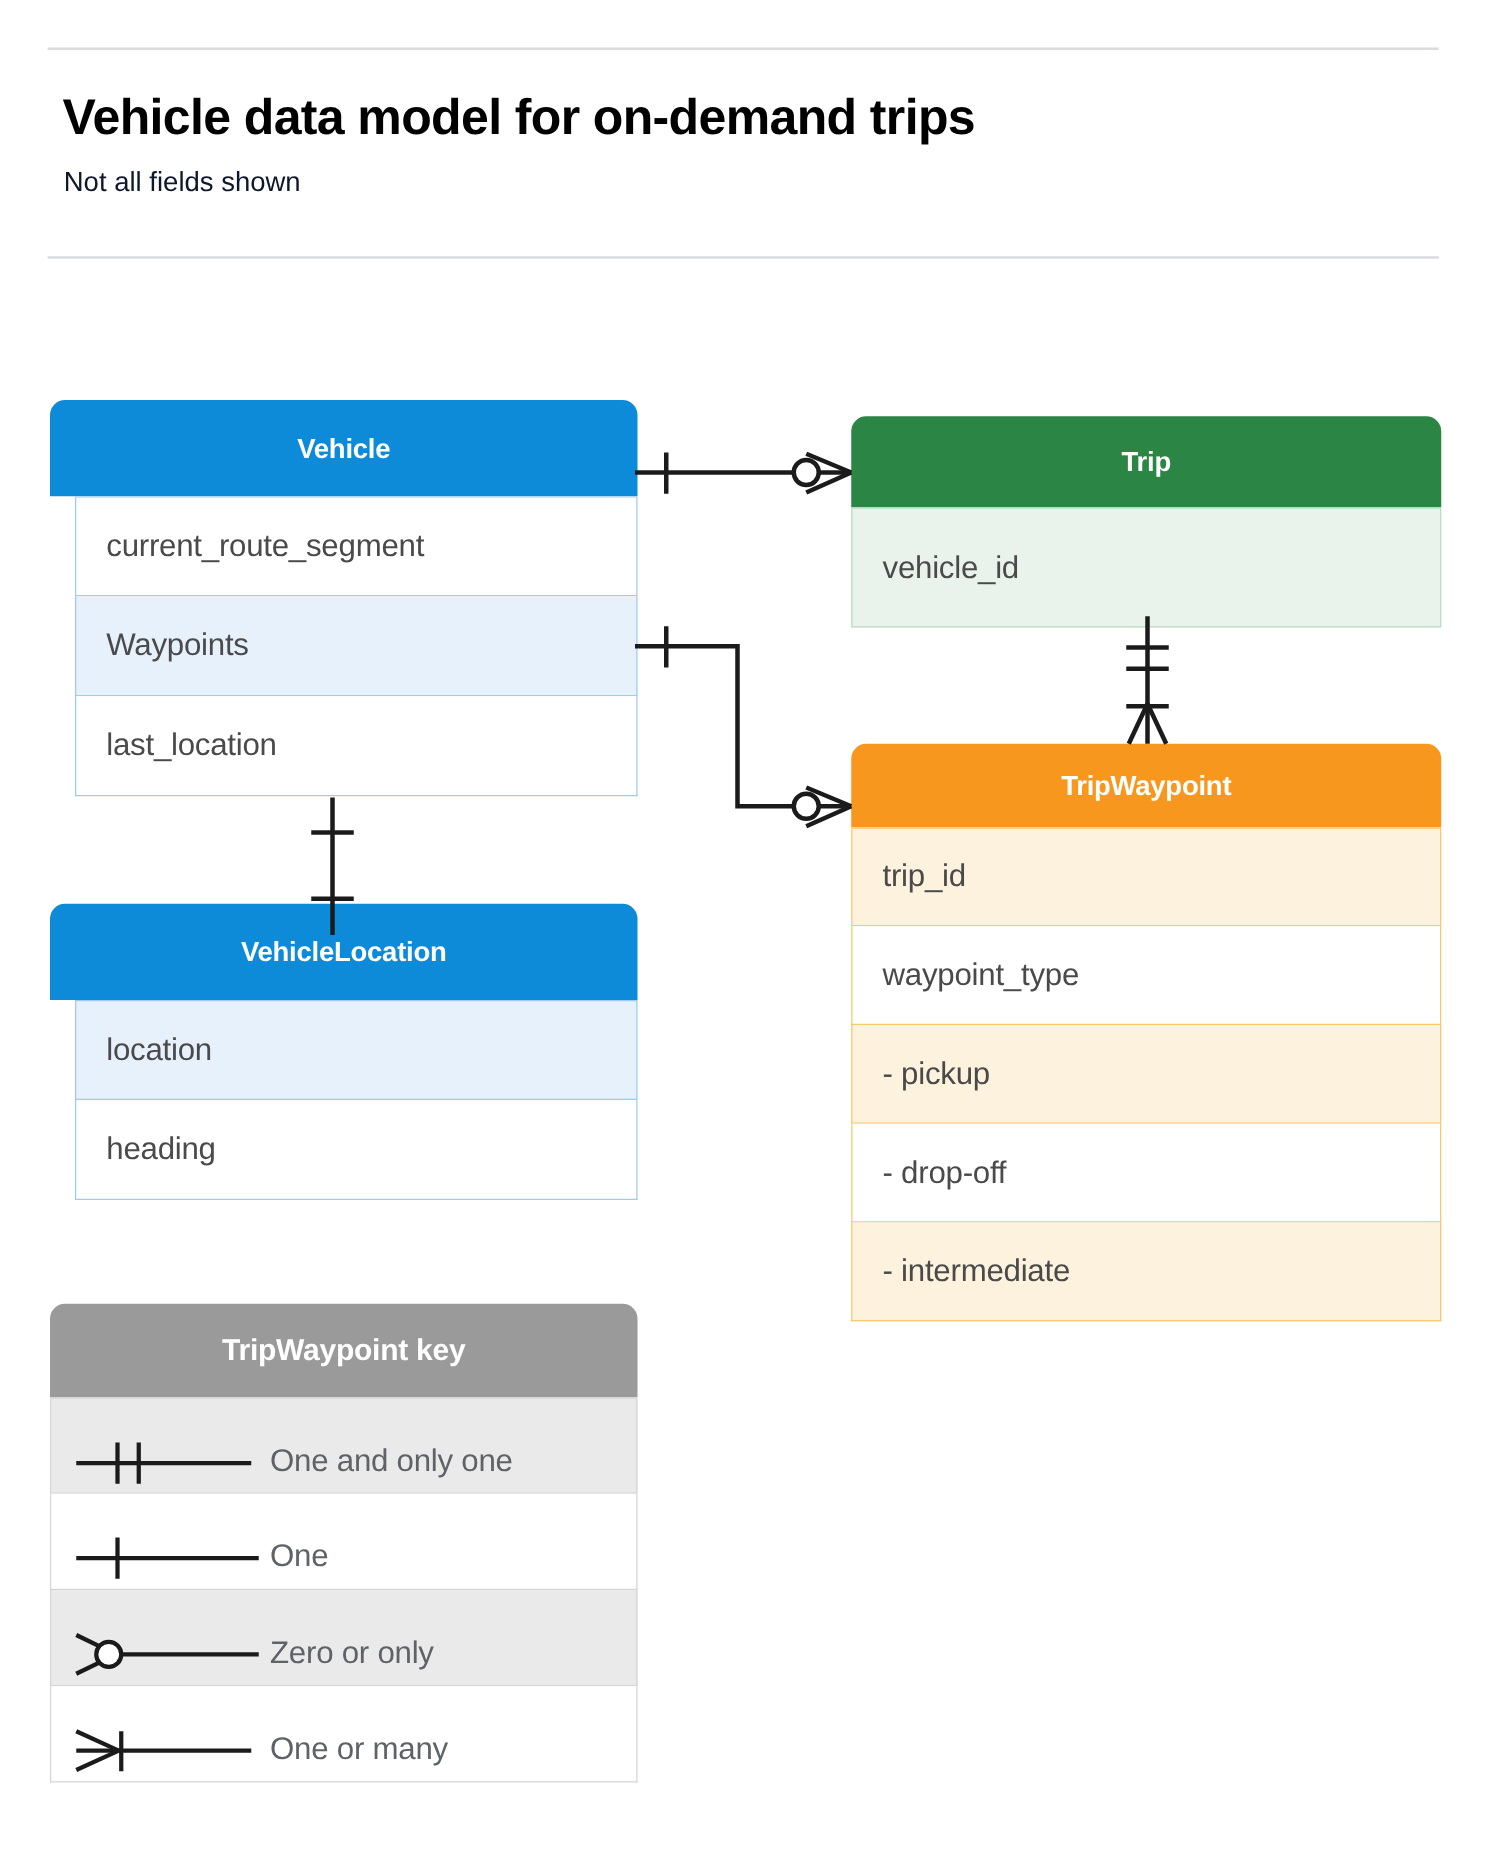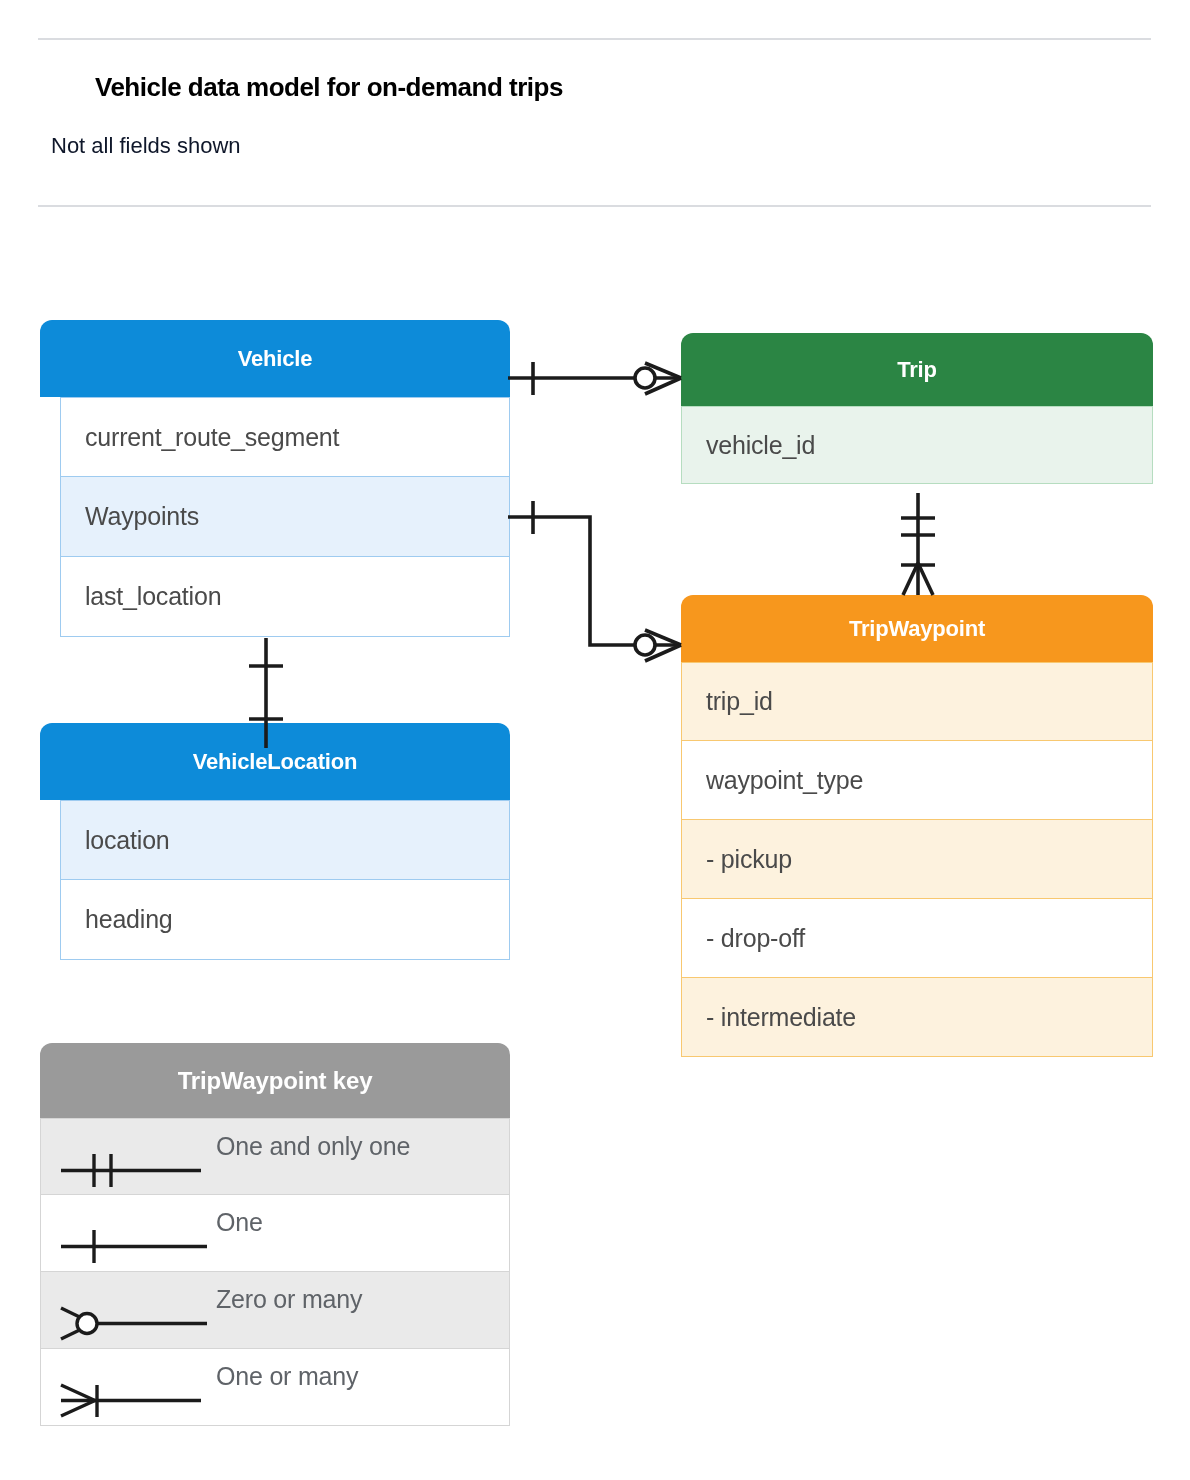--- a/index.html
+++ b/index.html
@@ -29,26 +29,25 @@
     height: 2px;
     background: #dadce0;
   }
   .rule.top  { top: 38px; }
   .rule.bottom { top: 205px; }
 
   .doc-title {
     position: absolute;
     left: 50px;
     top: 72px;
-    font-size: 26px;
+    font-size: 40px;
     font-weight: 700;
     color: #000000;
     letter-spacing: -0.5px;
     white-space: nowrap;
-    margin-left: 45px;
   }
   .doc-subtitle {
     position: absolute;
     left: 51px;
     top: 133px;
     font-size: 22px;
     font-weight: 400;
     color: #0f172a;
     white-space: nowrap;
   }
@@ -111,33 +110,33 @@
   #entity-vehicle        { left: 40px;  top: 320px; width: 470px; }
   #entity-vehicle .ent-head { height: 77px; }
   #entity-vehicle .ent-row  { height: 80px; }
 
   #entity-vehiclelocation { left: 40px;  top: 723px; width: 470px; }
   #entity-vehiclelocation .ent-head { height: 77px; }
   #entity-vehiclelocation .ent-row  { height: 80px; }
 
   #entity-trip           { left: 681px; top: 333px; width: 472px; }
   #entity-trip .ent-head { height: 73px; }
-  #entity-trip .ent-row  { height: 78px; }
+  #entity-trip .ent-row  { height: 96px; }
 
   #entity-tripwaypoint   { left: 681px; top: 595px; width: 472px; }
   #entity-tripwaypoint .ent-head { height: 67px; }
   #entity-tripwaypoint .ent-row  { height: 79px; }
 
   #legend-box            { left: 40px;  top: 1043px; width: 470px; }
   #legend-box .ent-head  { height: 75px; font-size: 24px; }
   #legend-box .ent-row   { height: 77px; }
 
   .legend-row-inner {
     display: flex;
-    align-items: flex-start;
+    align-items: center;
     width: 100%;
     height: 100%;
     margin-top: 25px;
   }
   .legend-sym {
     width: 175px;
     flex: 0 0 175px;
     height: 100%;
     position: relative;
   }
@@ -241,21 +240,21 @@
           <div class="legend-sym">
             <svg width="175" height="77" viewBox="0 0 175 77">
               <g stroke="#1b1b1b" stroke-width="3.4" fill="none">
                 <line x1="52" y1="38.5" x2="166" y2="38.5"></line>
                 <line x1="20" y1="23" x2="52" y2="38.5"></line>
                 <line x1="20" y1="54" x2="52" y2="38.5"></line>
                 <circle cx="46" cy="38.5" r="10" fill="#ffffff"></circle>
               </g>
             </svg>
           </div>
-          <div class="legend-label">Zero or many</div>
+          <div class="legend-label">Zero or only</div>
         </div>
       </div>
 
       <div class="ent-row">
         <div class="legend-row-inner">
           <div class="legend-sym">
             <svg width="175" height="77" viewBox="0 0 175 77">
               <g stroke="#1b1b1b" stroke-width="3.4" fill="none">
                 <line x1="20" y1="38.5" x2="160" y2="38.5"></line>
                 <line x1="20" y1="23" x2="54" y2="38.5"></line>

